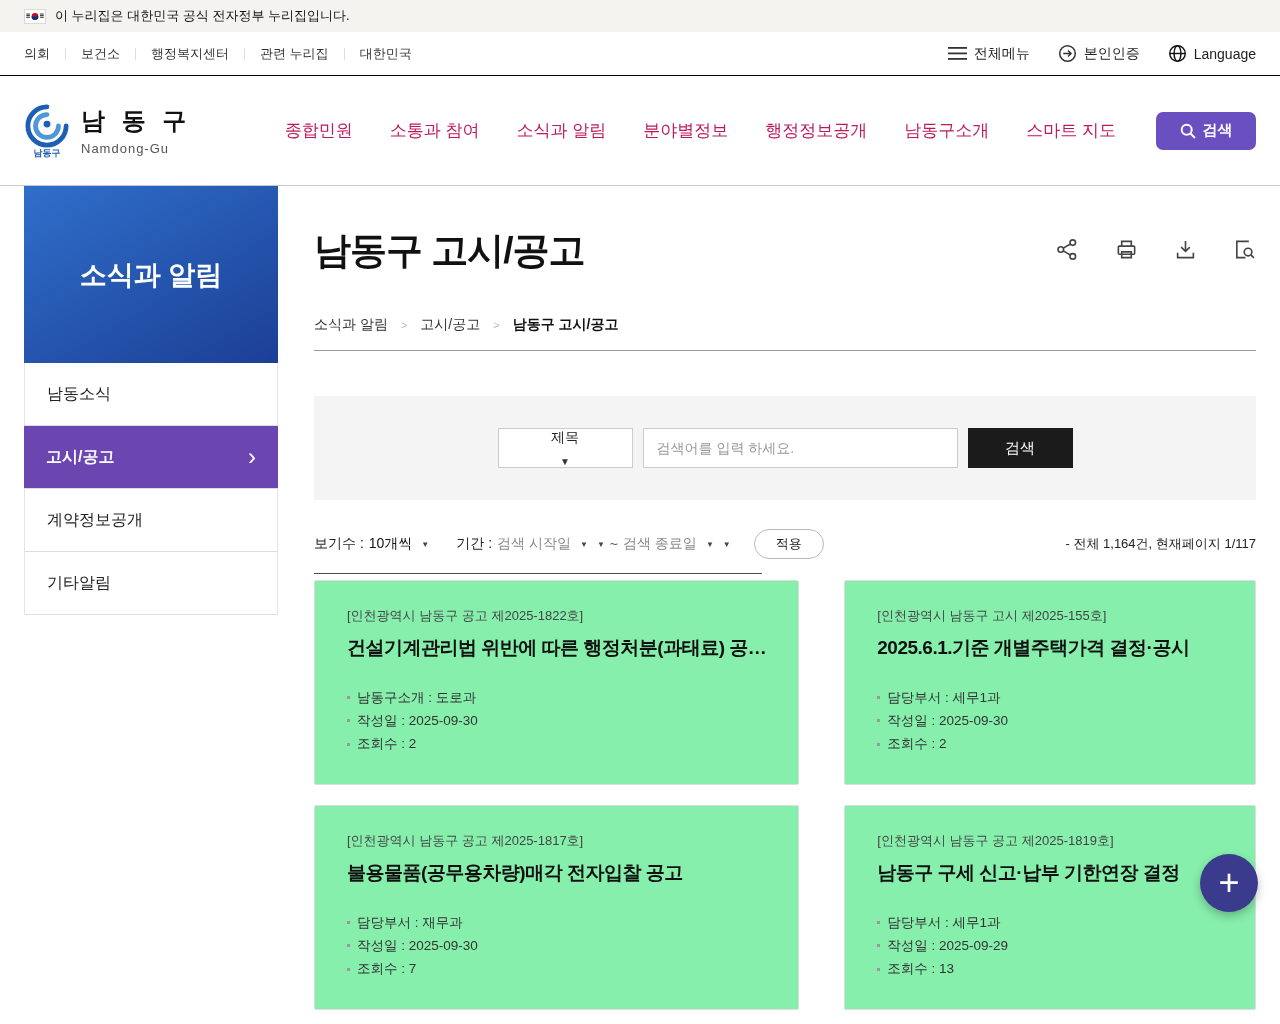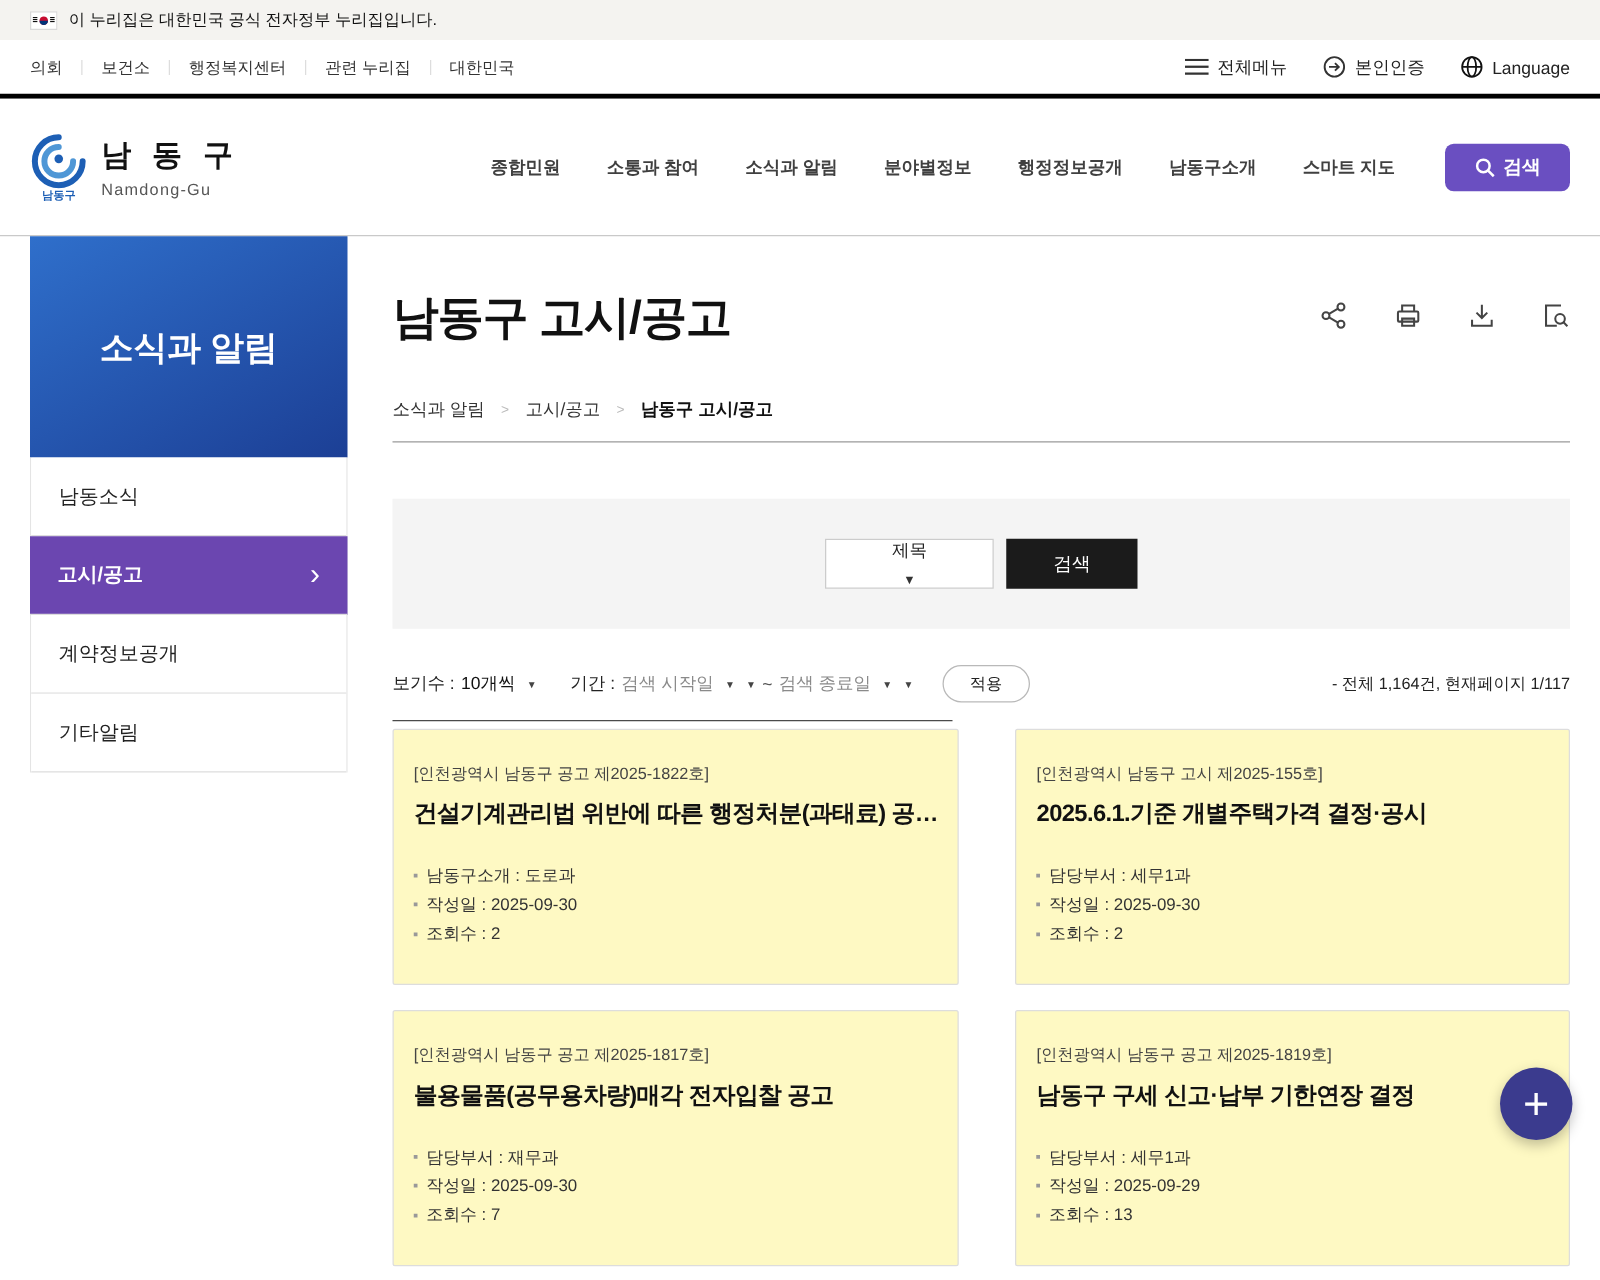--- a/index.html
+++ b/index.html
@@ -10,36 +10,36 @@
     color:#222;
   }
   a { text-decoration:none; color:inherit; cursor:pointer; }
   button { font-family:inherit; cursor:pointer; border:none; background:none; color:inherit; }
   .wrap { width:1232px; margin:0 auto; }
 
   
   .gov-banner { height:32px; background:#f4f3f0; display:flex; align-items:center; gap:9px; padding-left:24px; font-size:13px; color:#111; }
 
   
-  .util-bar { border-bottom:4px solid #000000; background:#fff; }
+  .util-bar { border-bottom:1px solid #000000; background:#fff; }
   .util-inner { height:43px; display:flex; align-items:center; justify-content:space-between; font-size:13px; color:#333; }
   .util-links { display:flex; align-items:center; gap:15px; }
   .util-sep { width:1px; height:12px; background:#ddd; }
   .util-right { display:flex; align-items:center; gap:28px; }
   .util-item { display:flex; align-items:center; gap:7px; font-size:14px; color:#222; }
 
   
   .site-header { height:110px; border-bottom:1px solid #c9c9c9; background:#fff; }
   .header-inner { height:100%; display:flex; align-items:center; }
   .logo { display:flex; align-items:center; gap:11px; }
   .logo-mark { display:flex; flex-direction:column; align-items:center; line-height:1; }
   .logo-mark-text { font-size:9px; color:#1d5fb5; font-weight:bold; margin-top:1px; }
   .logo-kr { display:block; font-size:24px; font-weight:bold; letter-spacing:5px; color:#111; }
   .logo-en { display:block; font-size:13px; color:#555; letter-spacing:1px; margin-top:4px; }
-  .main-nav { display:flex; gap:37px; margin-left:auto; font-size:14px; font-weight:bold; color:#404040; white-space:nowrap; }
+  .main-nav { display:flex; gap:37px; margin-left:auto; font-size:17px; font-weight:normal; color:#be185d; white-space:nowrap; }
   .header-search { margin-left:40px; width:100px; height:38px; background:#6a4fc1; border-radius:7px; color:#fff; font-size:15px; font-weight:bold; display:flex; align-items:center; justify-content:center; gap:7px; }
 
   
   .layout { display:flex; align-items:flex-start; }
   .sidebar { width:254px; flex:0 0 254px; }
   .sidebar-title { height:177px; background:linear-gradient(150deg,#2f6fcb 0%,#1c3f95 100%); color:#fff; font-size:27px; font-weight:bold; display:flex; align-items:center; justify-content:center; }
   .sidebar-menu { border-left:1px solid #e4e4e4; border-right:1px solid #e4e4e4; }
   .side-item { display:flex; align-items:center; justify-content:space-between; height:63px; padding:0 22px; border-bottom:1px solid #ddd; font-size:16px; color:#222; background:#fff; }
   .side-item.active { background:#6b46b0; color:#fff; font-weight:bold; margin:0 -1px; }
   .chev { font-size:24px; line-height:1; font-weight:normal; }
@@ -67,21 +67,21 @@
   .f-select { display:flex; align-items:center; gap:9px; font-size:14px; padding:0 3px; }
   .f-select .ph { color:#8a8a8a; }
   .f-strong { font-weight:normal; color:#111; }
   .btn-apply { margin-left:18px; border:1px solid #b9b9b9; border-radius:16px; background:#fff; padding:5px 21px; font-size:13px; color:#222; }
   .total-count { margin-left:auto; font-size:13px; color:#222; }
   .tilde { color:#555; }
   .gap-l { margin-left:22px; }
 
   .list-topline { margin-top:14px; width:448px; height:1px; background:#4a4a4a; }
   .card-grid { margin-top:6px; display:grid; grid-template-columns:1fr 1fr; gap:20px 45px; }
-  .card { border:1px solid #ddd; border-radius:2px; background:#fef9c3; padding:26px 16px; min-height:205px; }
+  .card { border:1px solid #ddd; border-radius:2px; background:#86efac; padding:26px 32px; min-height:205px; }
   .card-cat { font-size:13px; color:#444; }
   .card-title { font-size:19px; font-weight:bold; color:#111; margin-top:10px; white-space:nowrap; overflow:hidden; letter-spacing:-0.5px; }
   .card-meta { list-style:none; margin-top:25px; }
   .card-meta li { display:flex; align-items:center; gap:7px; font-size:13.5px; color:#333; line-height:1.72; }
   .sq { width:3px; height:3px; background:#999; display:inline-block; flex:0 0 3px; }
 
   .fab { position:fixed; right:22px; bottom:112px; width:58px; height:58px; border-radius:50%; background:#3b3b8e; color:#fff; display:flex; align-items:center; justify-content:center; box-shadow:0 4px 10px rgba(0,0,0,.25); }
   .fab span { font-size:36px; line-height:1; font-weight:300; }
 
   svg { display:block; }
@@ -253,20 +253,21 @@
       <a>고시/공고</a>
       <span class="bc-sep">&gt;</span>
       <span class="bc-current">남동구 고시/공고</span>
     </div>
 
     <div class="search-panel">
       <div class="select-box">
         <span>제목</span>
         <span class="caret">▼</span>
       </div>
+      <input class="search-input" type="text" placeholder="검색어를 입력 하세요." style="">
       <button class="btn-search">검색</button>
     </div>
 
     <div class="filter-row">
       <span>보기수 :</span>
       <button class="f-select">
         <span class="f-strong">10개씩</span>
         <span class="caret sm">▼</span>
       </button>
       <span class="gap-l">기간 :</span>

